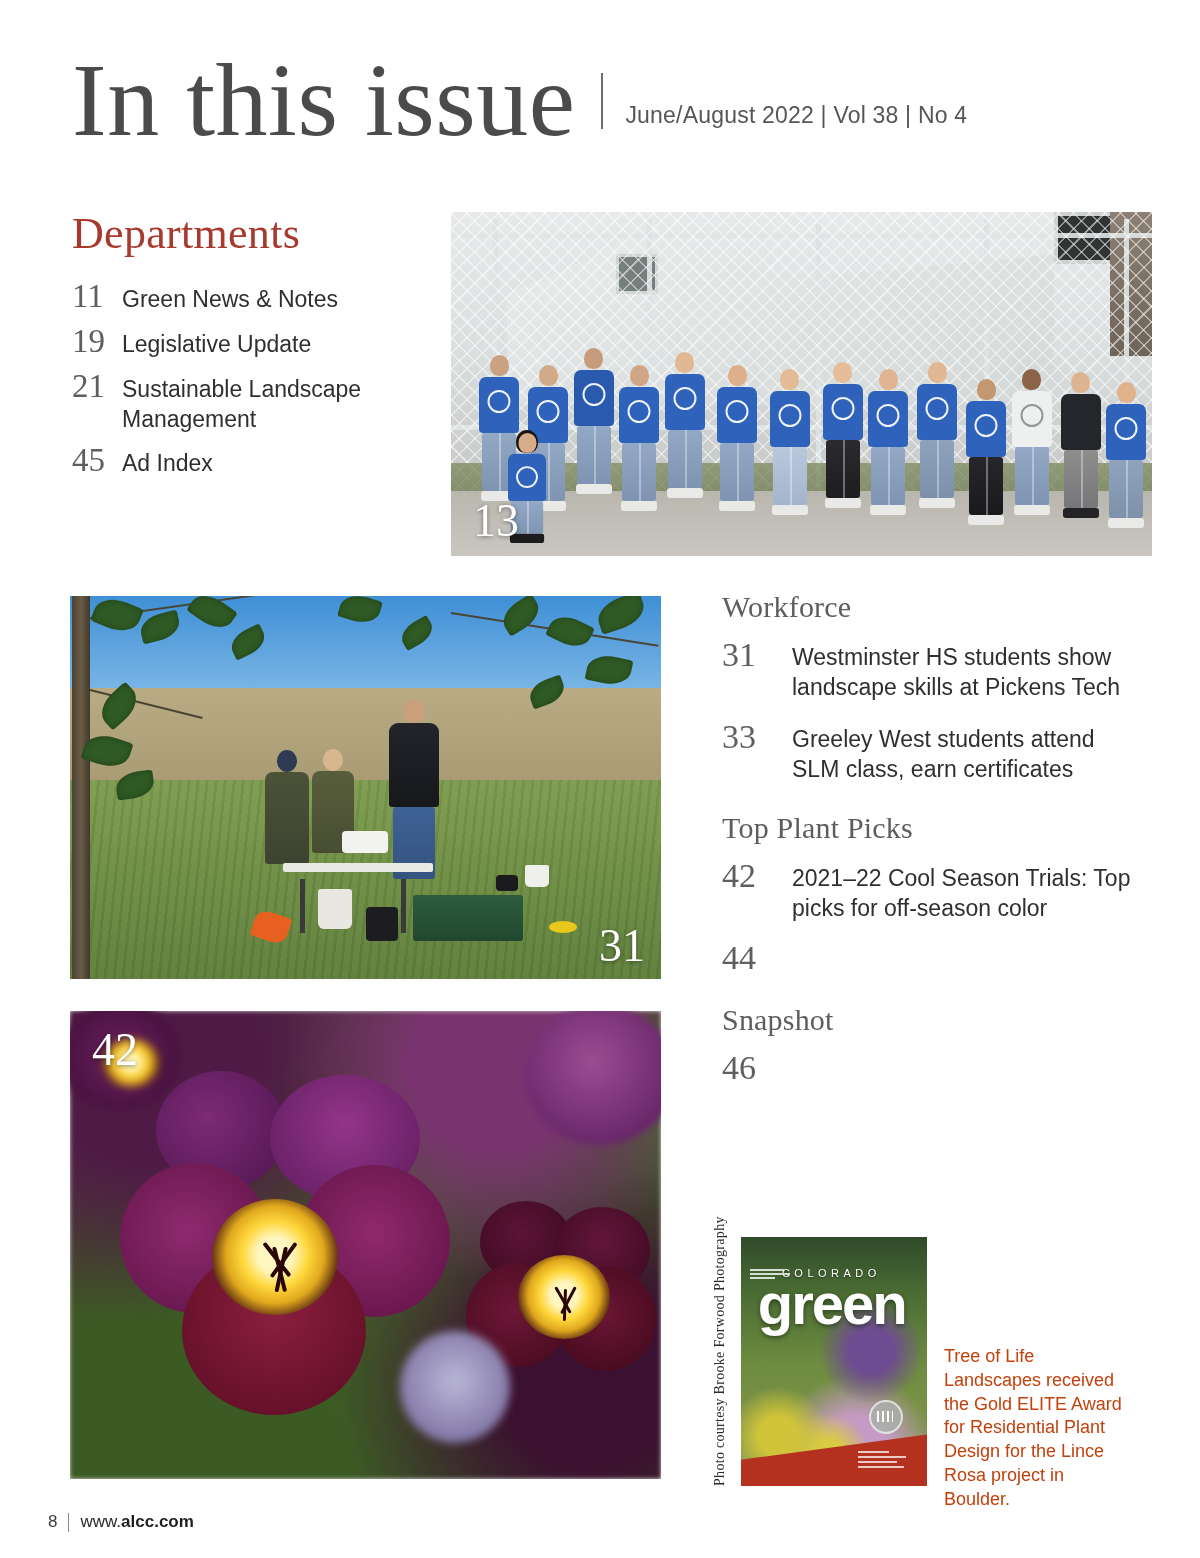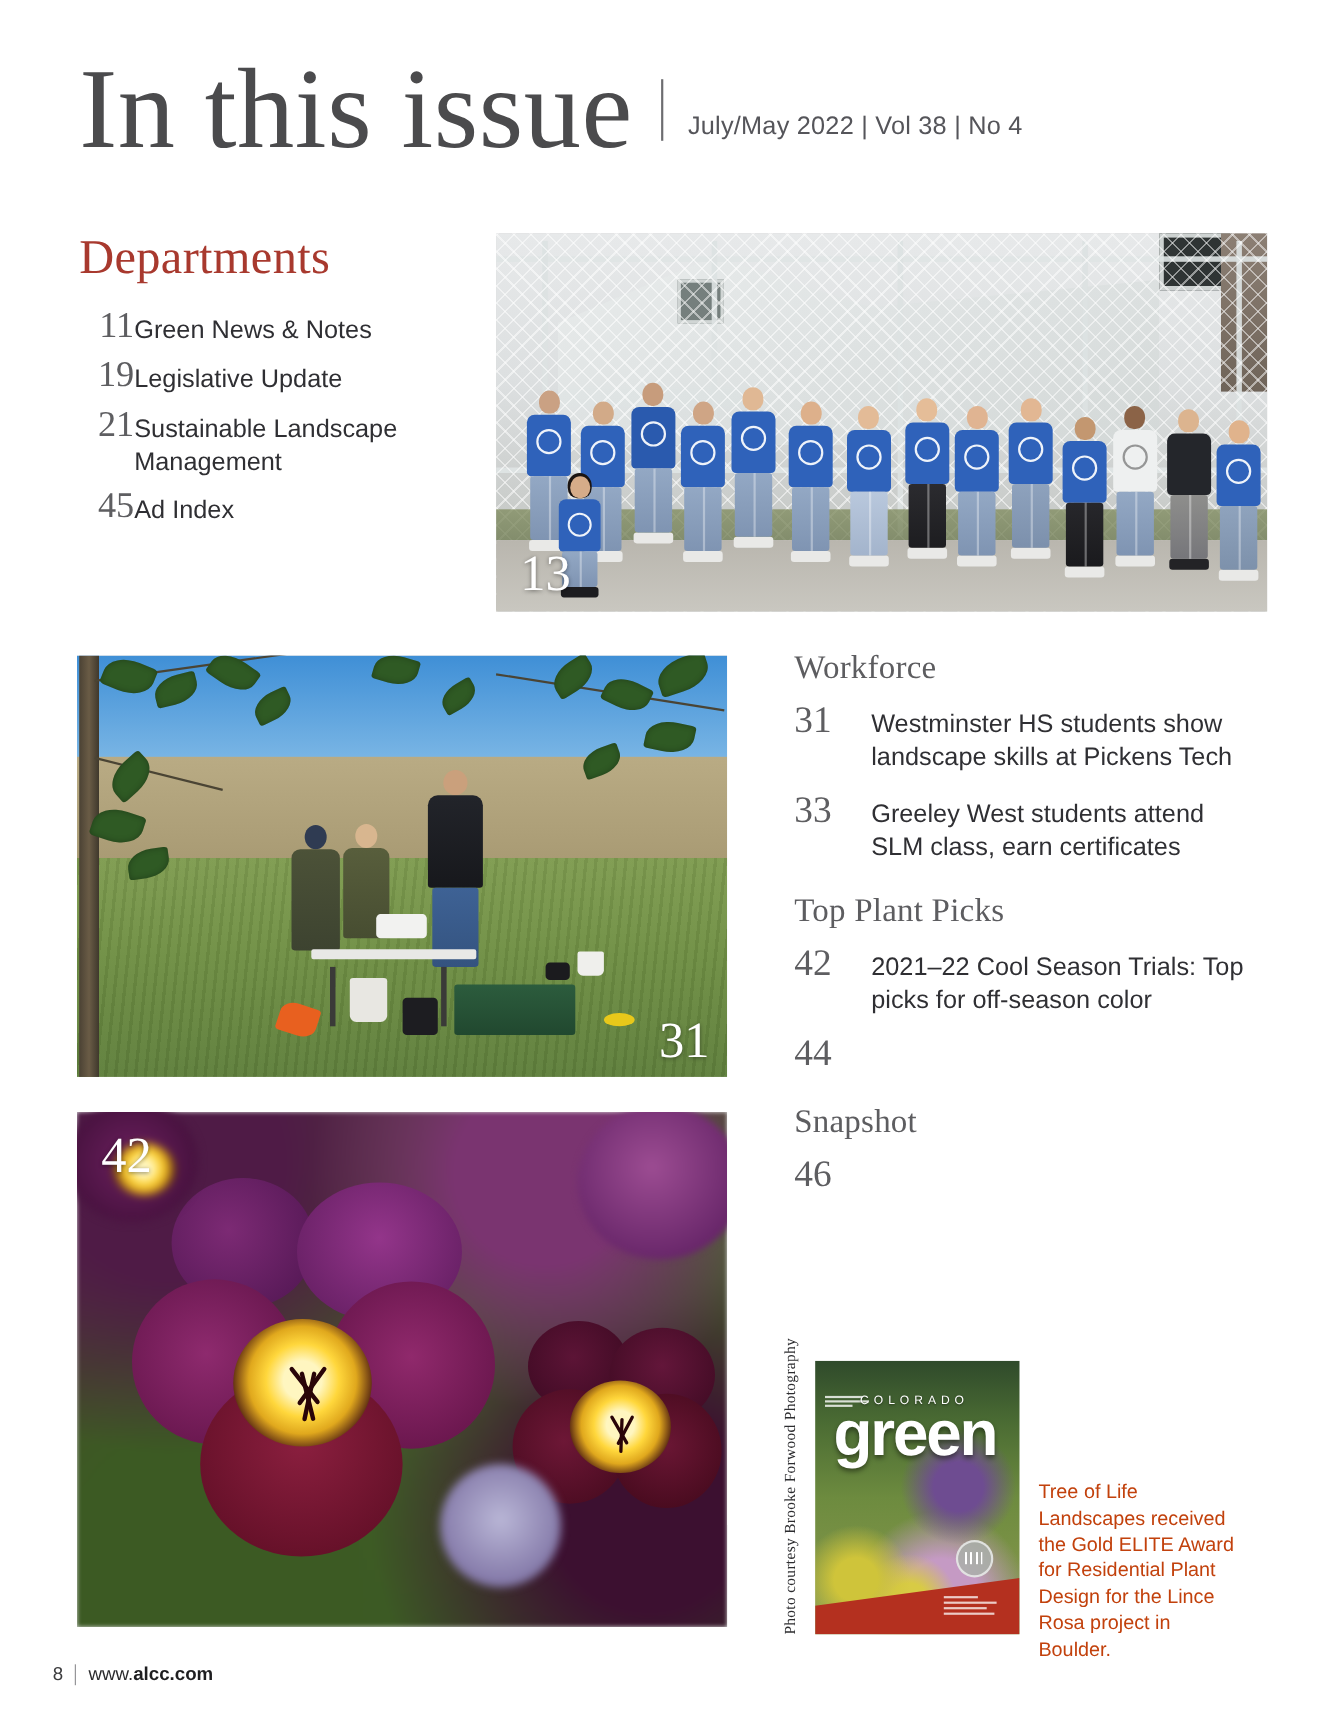--- a/index.html
+++ b/index.html
@@ -97,21 +97,21 @@
     padding-top: 6px;
   }
 
   .departments {
     position: absolute;
     left: 72px;
     top: 278px;
     width: 350px;
   }
   .departments .toc-item { margin-bottom: 8px; }
-  .departments .toc-num { width: 50px; flex: 0 0 50px; text-align: right; }
+  .departments .toc-num { width: 50px; flex: 0 0 50px; }
 
   .right-col {
     position: absolute;
     left: 722px;
     top: 590px;
     width: 420px;
   }
   .right-col .toc-list { margin-bottom: 26px; }
   .right-col .toc-item { margin-bottom: 16px; }
   .right-col .toc-num { width: 70px; flex: 0 0 70px; font-size: 34px; }
@@ -392,21 +392,21 @@
   .footer-domain { font-weight: 700; }
 </style>
 </head>
 <body>
 
 <div class="page">
 
   <div class="masthead">
     <div class="issue-title">In this issue</div>
     <div class="masthead-rule"></div>
-    <div class="issue-meta">July/May 2022  |  Vol 38  |  No 4</div>
+    <div class="issue-meta">June/August 2022  |  Vol 38  |  No 4</div>
   </div>
 
   <div class="dept-heading">Departments</div>
 
   <div class="departments">
     <ul class="toc-list">
       <li class="toc-item">
         <span class="toc-num">11</span>
         <span class="toc-text">Green News &amp; Notes</span>
       </li>

